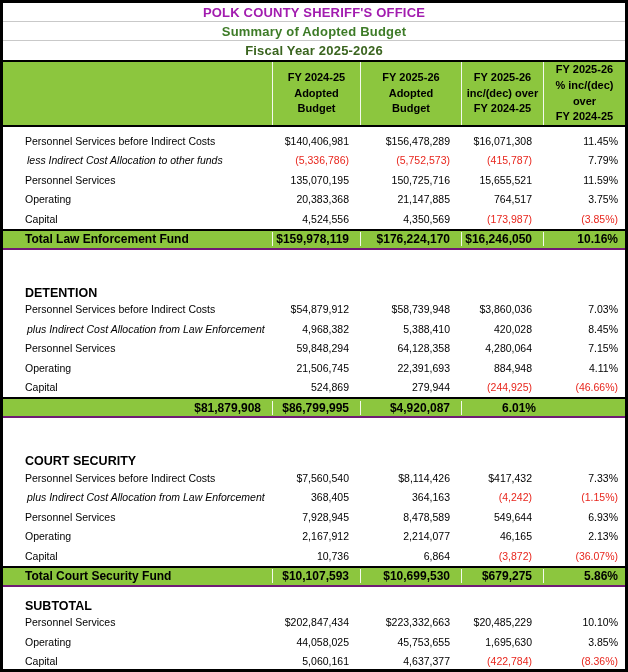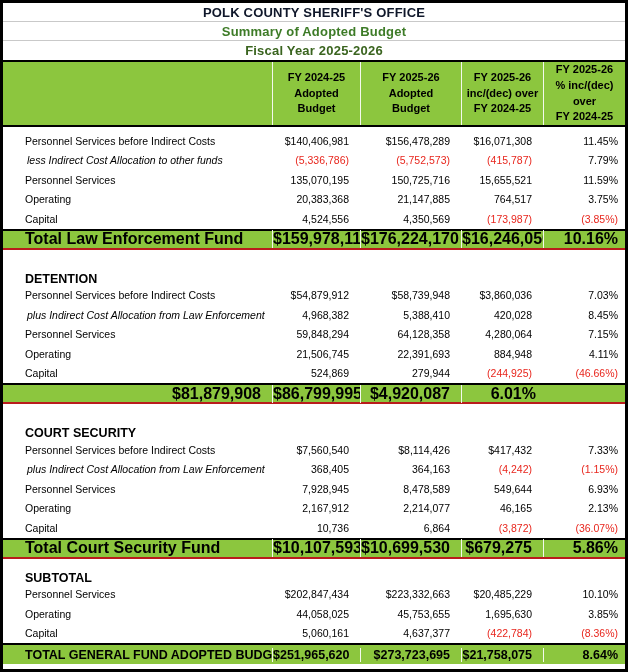--- a/index.html
+++ b/index.html
@@ -18,21 +18,21 @@
   
   .title-row {
     height: 19px;
     line-height: 19px;
     text-align: center;
     font-weight: bold;
     font-size: 13px;
     border-bottom: 1px solid #c9c9c9;
     letter-spacing: 0.2px;
   }
-  .title-main  { color: #0f172a; }
+  .title-main  { color: #a21caf; }
   .title-sub   { color: #3d7b27; }
   .title-year  { color: #3a641f; border-bottom: none; }
 
   
   .grid {
     display: grid;
     grid-template-columns: 253px 88px 101px 82px 1fr;
     padding-left: 16px;
   }
   .cell { overflow: hidden; white-space: nowrap; }
@@ -51,21 +51,21 @@
     text-align: center;
     font-weight: bold;
     font-size: 11px;
     line-height: 1.45;
     white-space: pre-line;
     color: #000;
   }
   .header-row .cell + .cell { border-left: 1.5px solid #f4f9ec; }
 
   
-  .section { margin-top: 15px; }
+  .section { margin-top: 29px; }
   .section:first-child { margin-top: 4px; }
   .section:last-child  { margin-top: 5px; }
 
   .section-title-row { height: 21px; align-items: end; }
   .section-title {
     font-weight: bold;
     font-size: 12.5px;
     color: #000;
     padding-left: 6px;
     align-self: end;
@@ -75,25 +75,25 @@
   .data-row .label-cell { padding-left: 6px; }
   .data-row.italic-row .label-cell { font-style: italic; padding-left: 8px; }
   .num-cell { text-align: right; padding-right: 11px; }
   .pct-cell { padding-right: 7px; }
   .neg { color: #e8261d; }
 
   
   .total-row {
     background: #8cc63e;
     border-top: 2px solid #000;
-    border-bottom: 2px solid #b91c1c;
+    border-bottom: 2px solid #701a75;
     height: 21px;
     align-items: center;
     font-weight: bold;
-    font-size: 16px;
+    font-size: 12px;
   }
   .total-row .label-cell { padding-left: 6px; }
   .total-row .cell + .cell { border-left: 1.5px solid #f4f9ec; }
   .total-row.grand { border-bottom: none; font-size: 12.5px; }
 </style>
 </head>
 <body>
 
 <div class="sheet">
 

